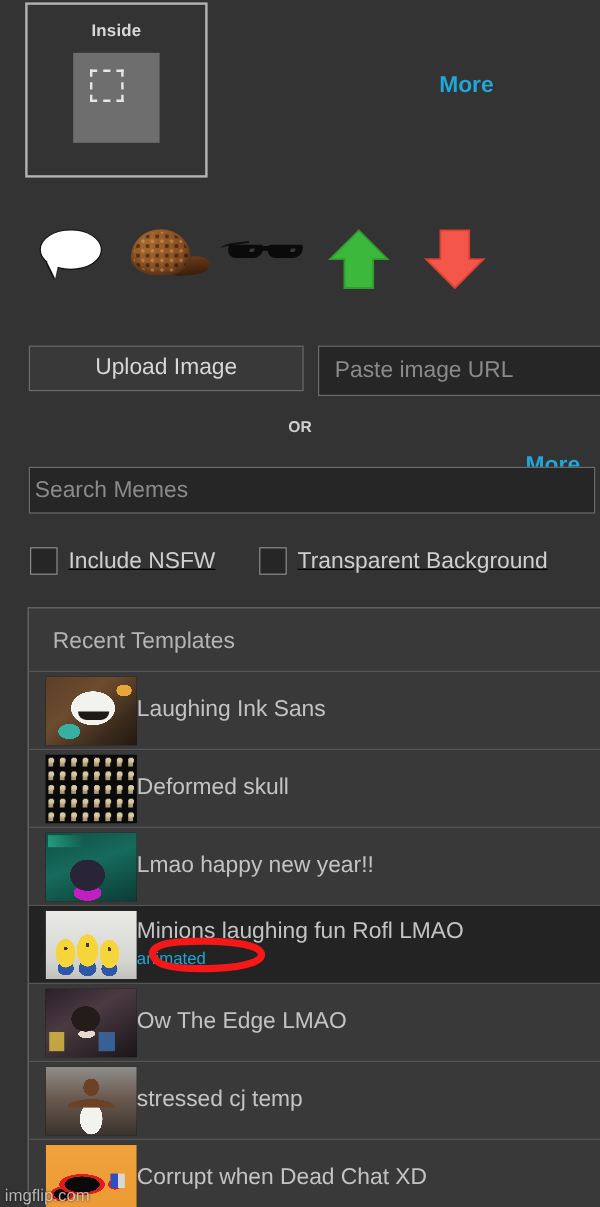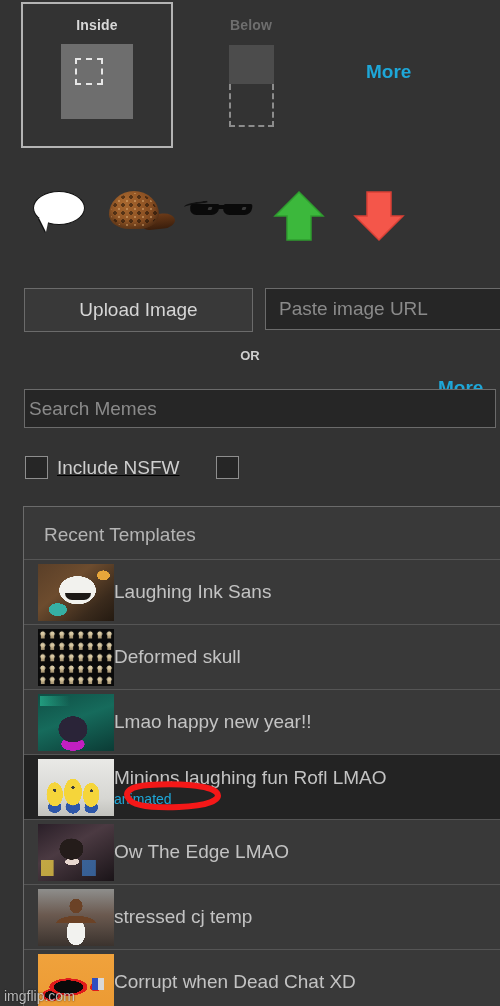--- a/index.html
+++ b/index.html
@@ -111,21 +111,21 @@
     border-radius:1px; top:5px; transform: skewX(-20deg); }
   .sp-glasses .gl.a { left: 18px; }
   .sp-glasses .gl.b { left: 52px; }
   .sp-uparrow { left: 272px; top: 15px; width: 54px; height: 52px; }
   .sp-downarrow { left: 352px; top: 15px; width: 54px; height: 52px; }
   .arrow-shape { width: 54px; height: 52px; }
 
   
   .upload-row { position: absolute; left: 0; top: 288px; width: 500px; height: 42px; }
   .btn-upload {
-    position: absolute; left: 24px; top: 0; width: 229px; height: 44px;
+    position: absolute; left: 24px; top: 0; width: 229px; height: 38px;
     background: #393939; border: 1px solid #6b6b6b; color: #d6d6d6;
     font-size: 19px; display: flex; align-items: center; justify-content: center;
   }
   .input-url {
     position: absolute; left: 265px; top: 0; width: 268px; height: 42px;
     background: #262626; border: 1px solid #6b6b6b; color: #8a8a8a;
     font-size: 19px; padding-left: 13px; outline: none;
     font-family: "Liberation Sans", sans-serif;
   }
   .input-url::placeholder { color: #8a8a8a; opacity: 1; }
@@ -291,27 +291,20 @@
 
   <div class="pos-row">
 
     <div class="pos-opt selected">
       <div class="pos-label">Inside</div>
       <div class="glyph-inside">
         <div class="dashbox"></div>
       </div>
     </div>
 
-    <div class="pos-opt plain">
-      <div class="pos-label">Below</div>
-      <div class="glyph-below">
-        <div class="solid"></div>
-        <div class="dashed"></div>
-      </div>
-    </div>
 
     <div class="more-link" id="more-position">More</div>
   </div>
 
   <div class="sticker-row">
 
     <div class="sticker sp-bubble">
       <div class="body"></div>
         <div class="tail"></div>
     </div>
@@ -354,20 +347,21 @@
 
   <input class="input-search" type="text" placeholder="Search Memes" style="">
 
   <div class="check-row">
     <div class="chk-group" id="chk-nsfw">
       <div class="box"></div>
       <div class="lbl">Include NSFW</div>
     </div>
     <div class="chk-group" id="chk-transparent">
       <div class="box"></div>
+      <div class="lbl">Transparent Background</div>
     </div>
   </div>
 
   <div class="tpl-panel">
     <div class="tpl-title">Recent Templates</div>
 
     <div class="tpl-row">
       <div class="tpl-thumb">
           <div class="th-ink"></div>
         </div>

